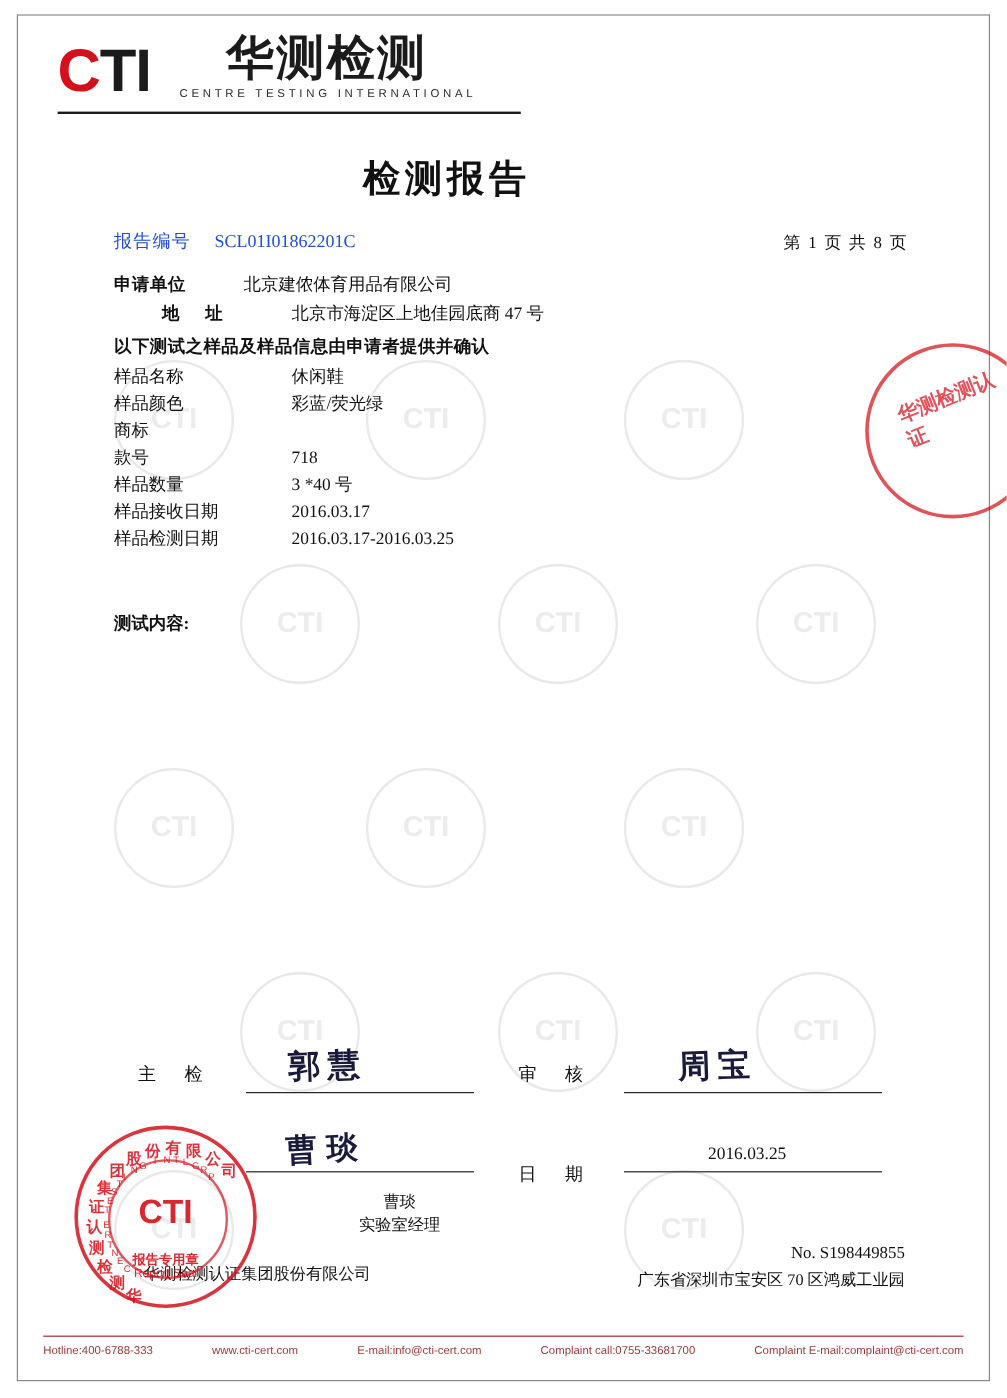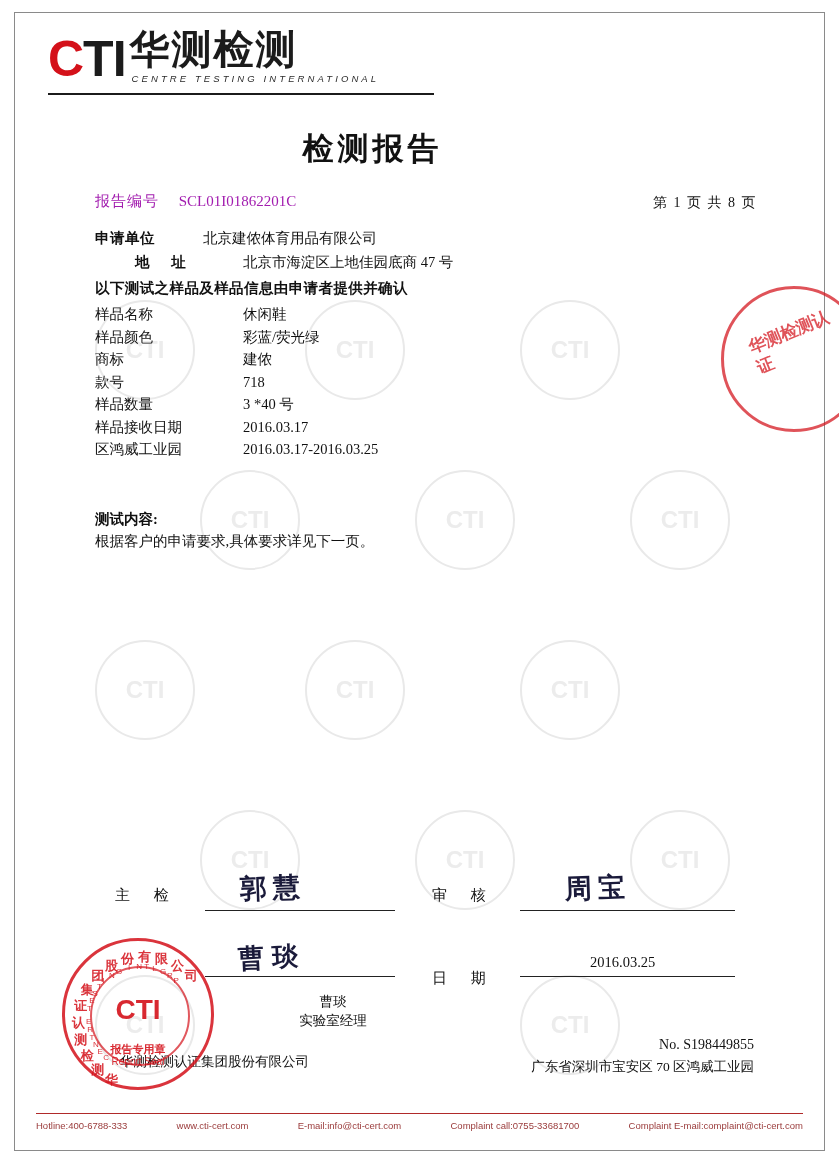--- a/index.html
+++ b/index.html
@@ -42,38 +42,38 @@
     font-size: 50px;
     line-height: 50px;
     letter-spacing: -1px;
     color: #1b1b1b;
     position: relative;
   }
   .cti-logo .c-red {
     color: #d4111a;
   }
   .cti-block {
-    margin-left: 4px;
+    margin-left: 22px;
+    text-align: center;
   }
   .cn-name {
     font-family: "DejaVu Sans", sans-serif;
     font-weight: bold;
     font-size: 40px;
     line-height: 42px;
     color: #1b1b1b;
     letter-spacing: 2px;
   }
   .en-name {
     font-family: "Liberation Sans", sans-serif;
     font-size: 9.5px;
     letter-spacing: 3.1px;
     color: #2a2a2a;
     margin-top: 3px;
     padding-left: 2px;
-    font-style: italic;
   }
   .logo-underline {
     position: absolute;
     left: 48px;
     top: 93px;
     width: 386px;
     height: 2px;
     background: #1b1b1b;
   }
 
@@ -90,21 +90,21 @@
     letter-spacing: 4px;
     color: #111;
   }
 
   
   .report-no-row {
     position: absolute;
     left: 95px;
     top: 192px;
     font-size: 15px;
-    color: #a21caf;
+    color: #1d4ed8;
     text-align: right;
   }
   .report-no-row .label {
     letter-spacing: 1px;
   }
   .report-no-row .value {
     margin-left: 16px;
     font-family: "Liberation Serif", serif;
   }
   .page-count {
@@ -487,42 +487,40 @@
     <div class="sample-row">
       <div class="sample-label">样品名称</div>
       <div class="sample-value">休闲鞋</div>
     </div>
     <div class="sample-row">
       <div class="sample-label">样品颜色</div>
       <div class="sample-value">彩蓝/荧光绿</div>
     </div>
     <div class="sample-row">
       <div class="sample-label">商标</div>
-      <div class="sample-value">建侬</div>
     </div>
     <div class="sample-row">
       <div class="sample-label">款号</div>
       <div class="sample-value">718</div>
     </div>
     <div class="sample-row">
       <div class="sample-label">样品数量</div>
       <div class="sample-value">3 *40 号</div>
     </div>
     <div class="sample-row">
       <div class="sample-label">样品接收日期</div>
       <div class="sample-value">2016.03.17</div>
     </div>
     <div class="sample-row">
-      <div class="sample-label">区鸿威工业园</div>
+      <div class="sample-label">样品检测日期</div>
       <div class="sample-value">2016.03.17-2016.03.25</div>
     </div>
   </div>
 
   <div class="test-content-title">测试内容:</div>
-  <div class="test-content-body">根据客户的申请要求,具体要求详见下一页。</div>
 
   <div class="seal-right">
     <div class="seal-text">华测检测认证</div>
   </div>
 
   <div class="sig-area">
     <div class="sig-label" style="left:115px; top:24px;">主 检</div>
     <div class="sig-hand" style="left:240px; top:8px;">郭慧</div>
     <div class="sig-line" style="left:205px; top:48px; width:190px;"></div>
 

